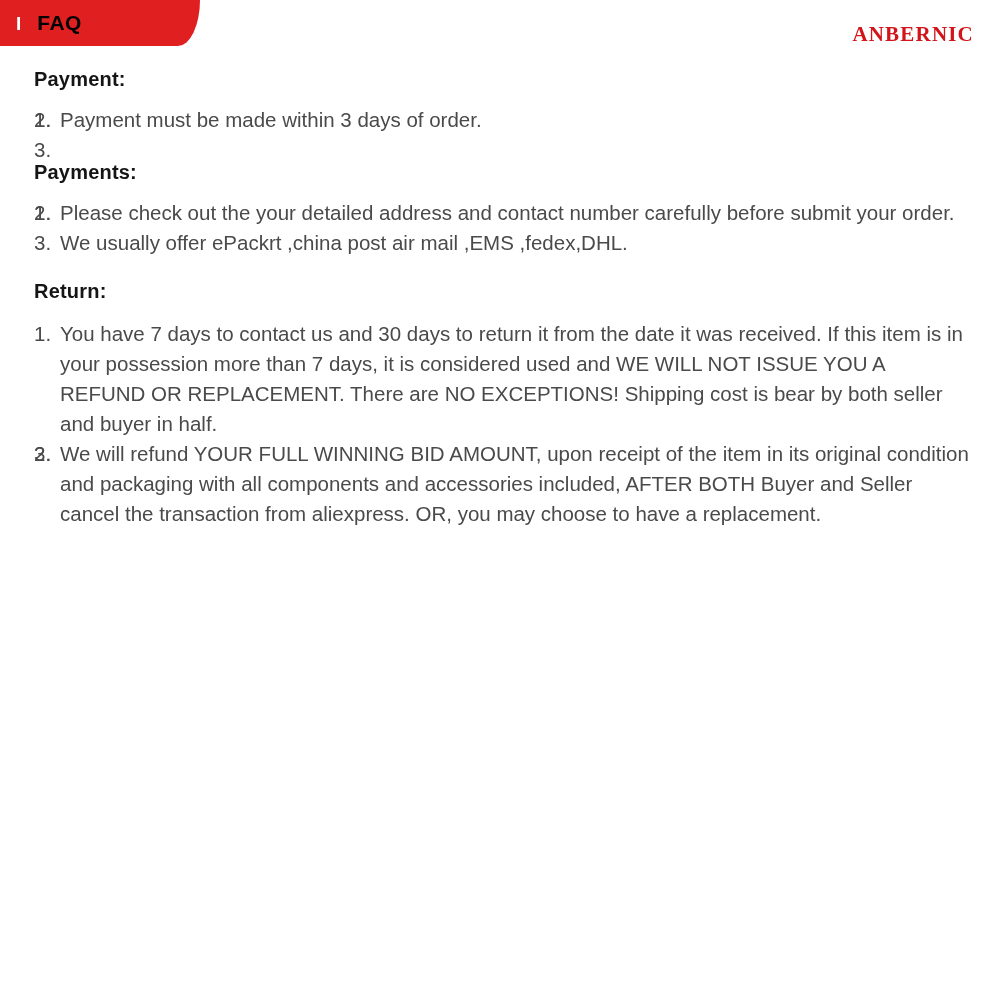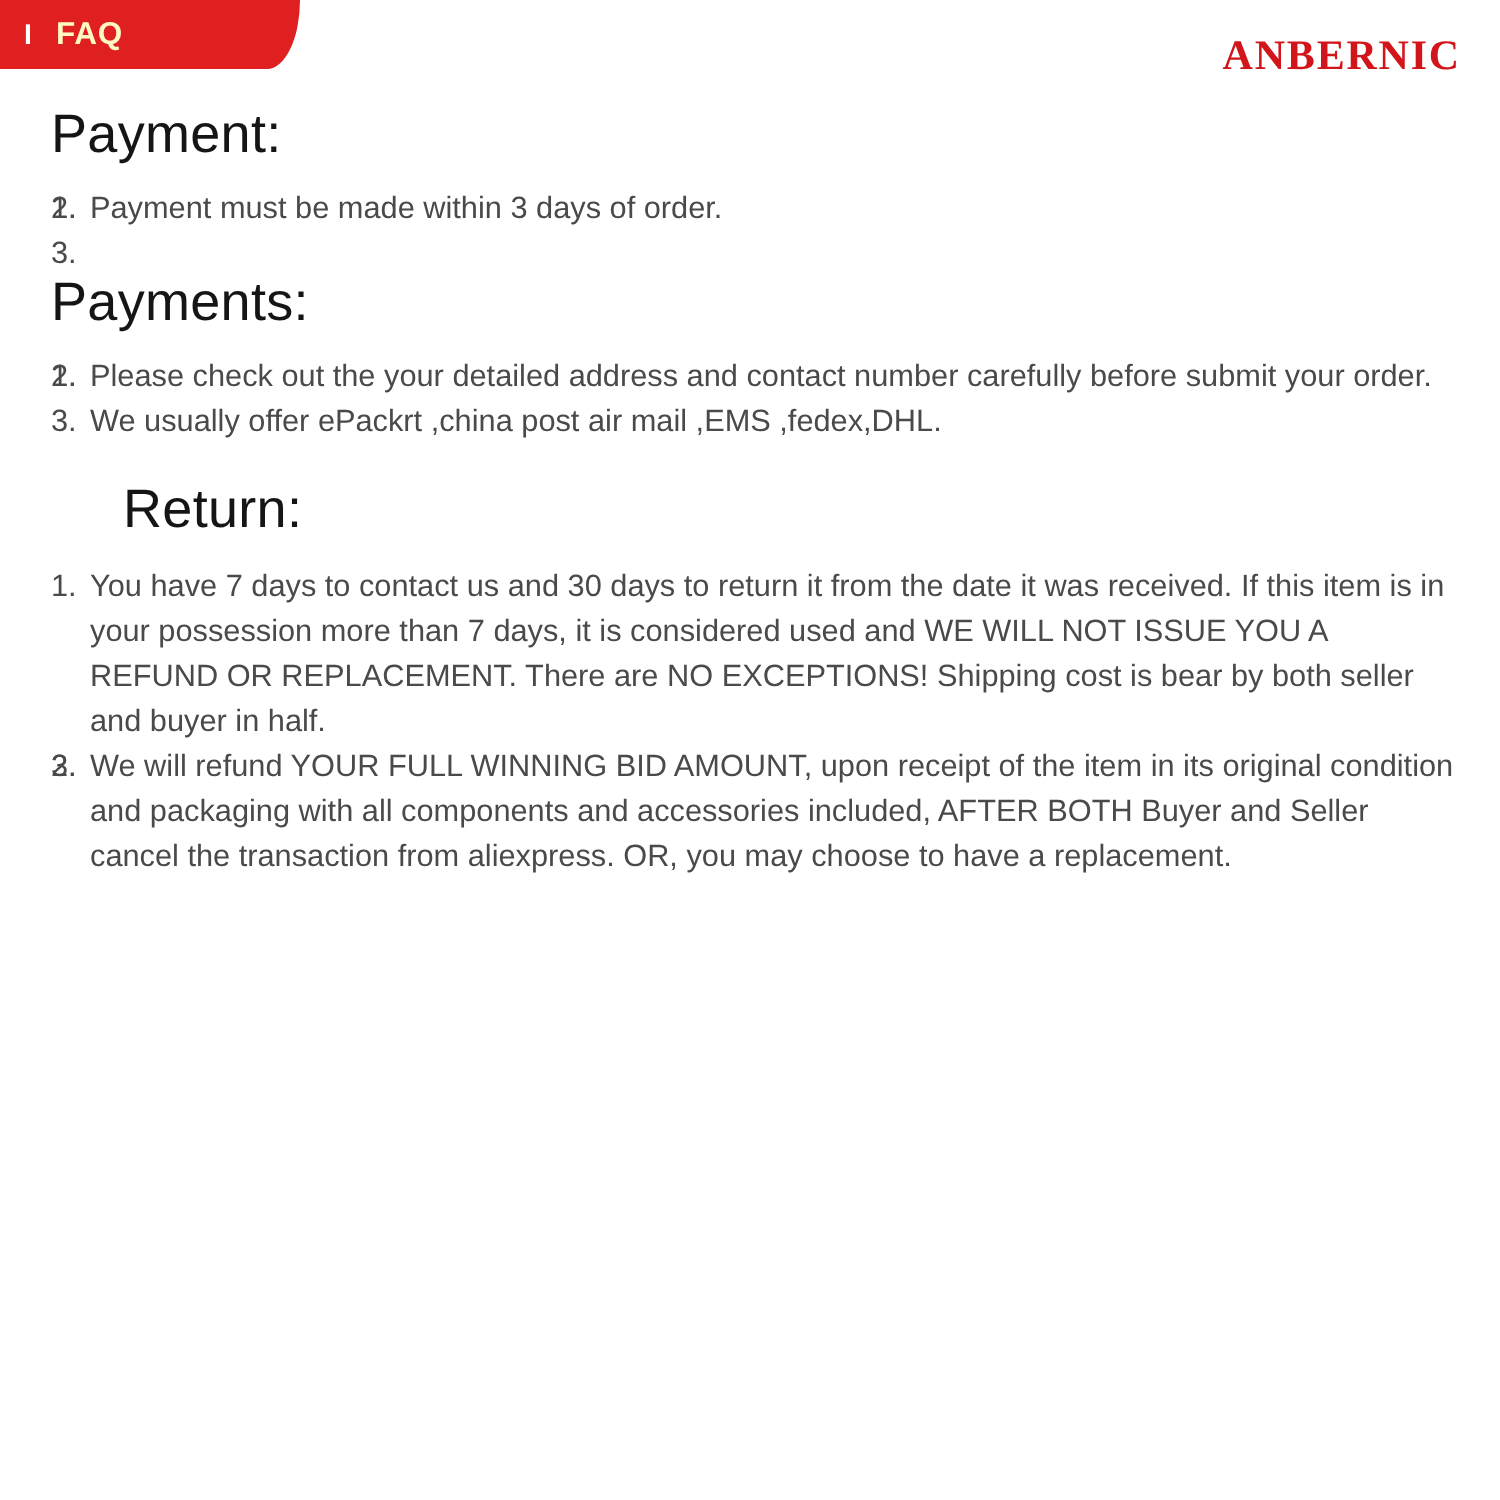--- a/index.html
+++ b/index.html
@@ -39,53 +39,53 @@
     align-items: center;
   }
   .tab-bar-glyph {
     color: #ffffff;
     font-size: 19px;
     font-weight: 700;
     margin-left: 16px;
     line-height: 1;
   }
   .tab-label {
-    color: #fef9c3;
+    color: #000000;
     font-size: 21px;
     font-weight: 700;
     margin-left: 16px;
     letter-spacing: 0.5px;
   }
   .brand {
     position: absolute;
     right: 26px;
     top: 22px;
     color: #d2141b;
     font-family: "Liberation Serif", serif;
-    font-size: 28px;
+    font-size: 21px;
     font-weight: 700;
     letter-spacing: 1.2px;
   }
 
   
   .content {
     padding: 22px 30px 0 34px;
   }
   .section {
     margin-bottom: 6px;
   }
   .section-title {
-    font-size: 36px;
-    font-weight: 400;
+    font-size: 20px;
+    font-weight: 700;
     color: #151515;
     margin: 0 0 14px 0;
     letter-spacing: 0.2px;
   }
   .section-title.shipping { margin-top: 26px; }
-  .section-title.return { margin-top: 22px; margin-left: 48px; }
+  .section-title.return { margin-top: 22px; }
 
   ol.list {
     list-style: none;
     margin: 0;
     padding: 0;
   }
   ol.list > li {
     position: relative;
     padding-left: 26px;
     font-size: 20.5px;

